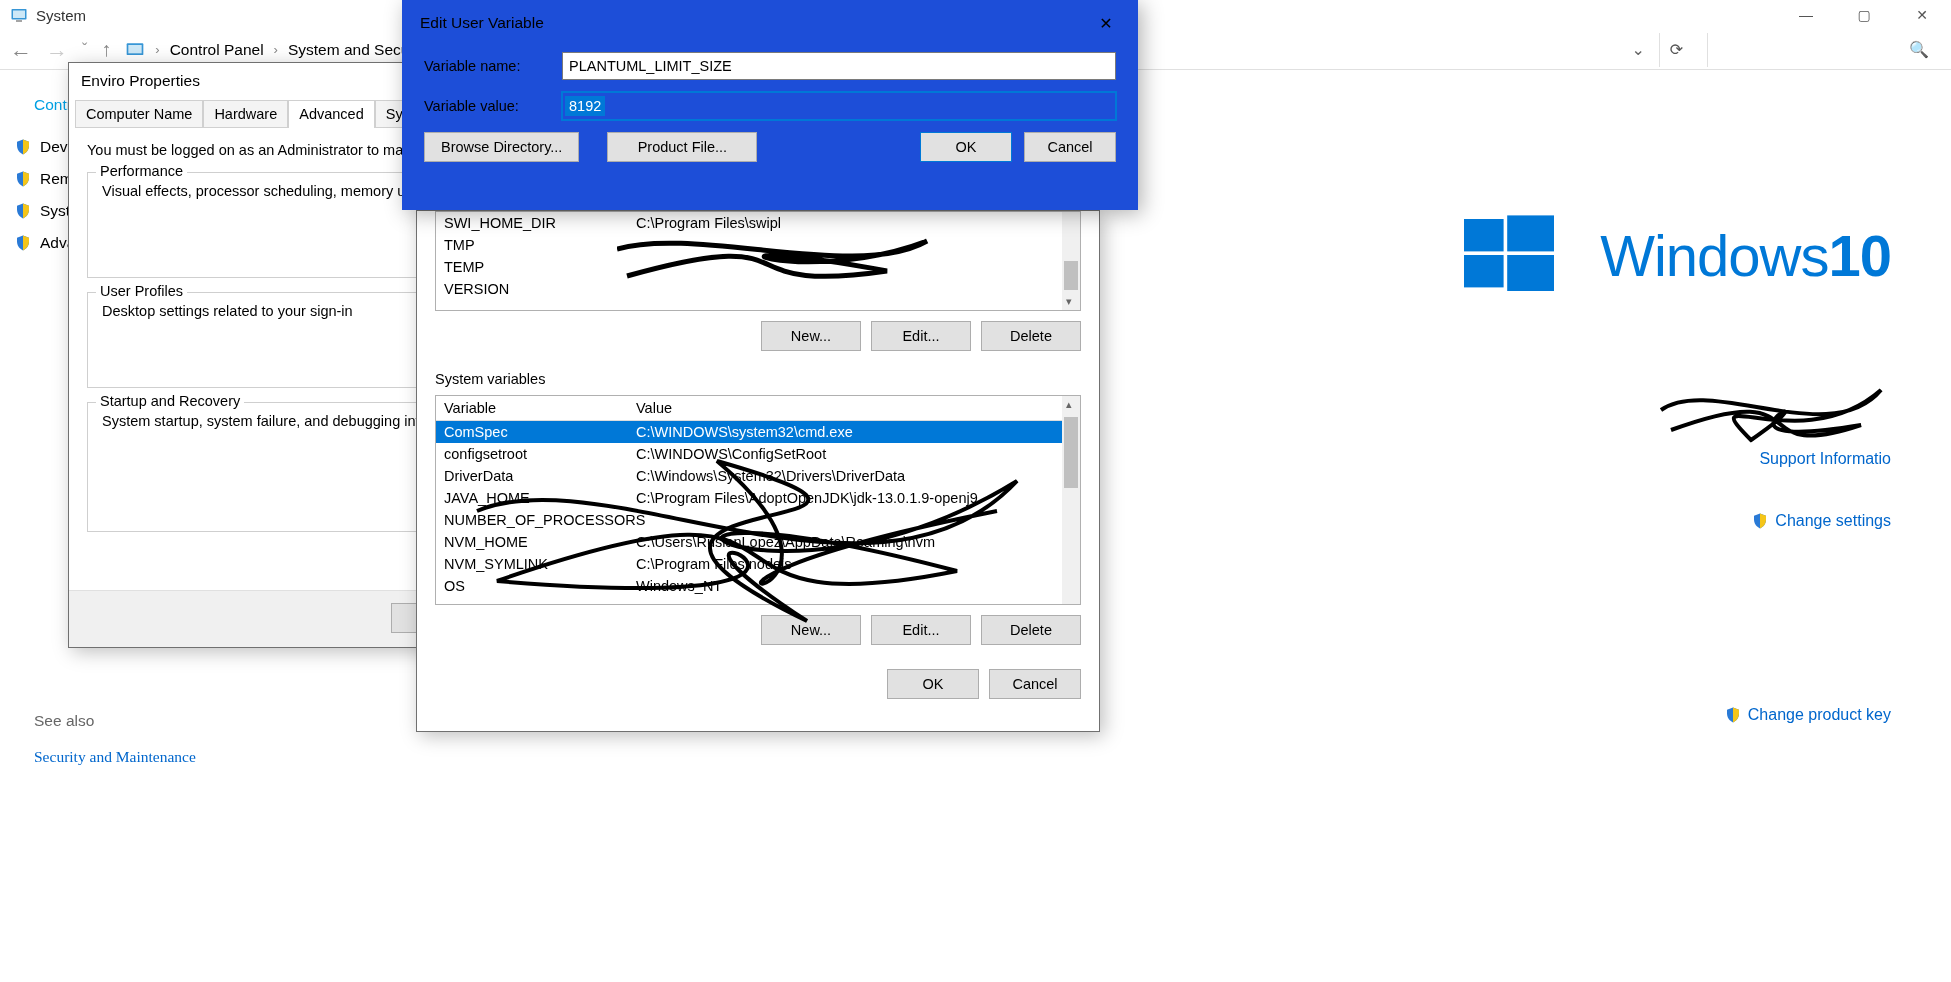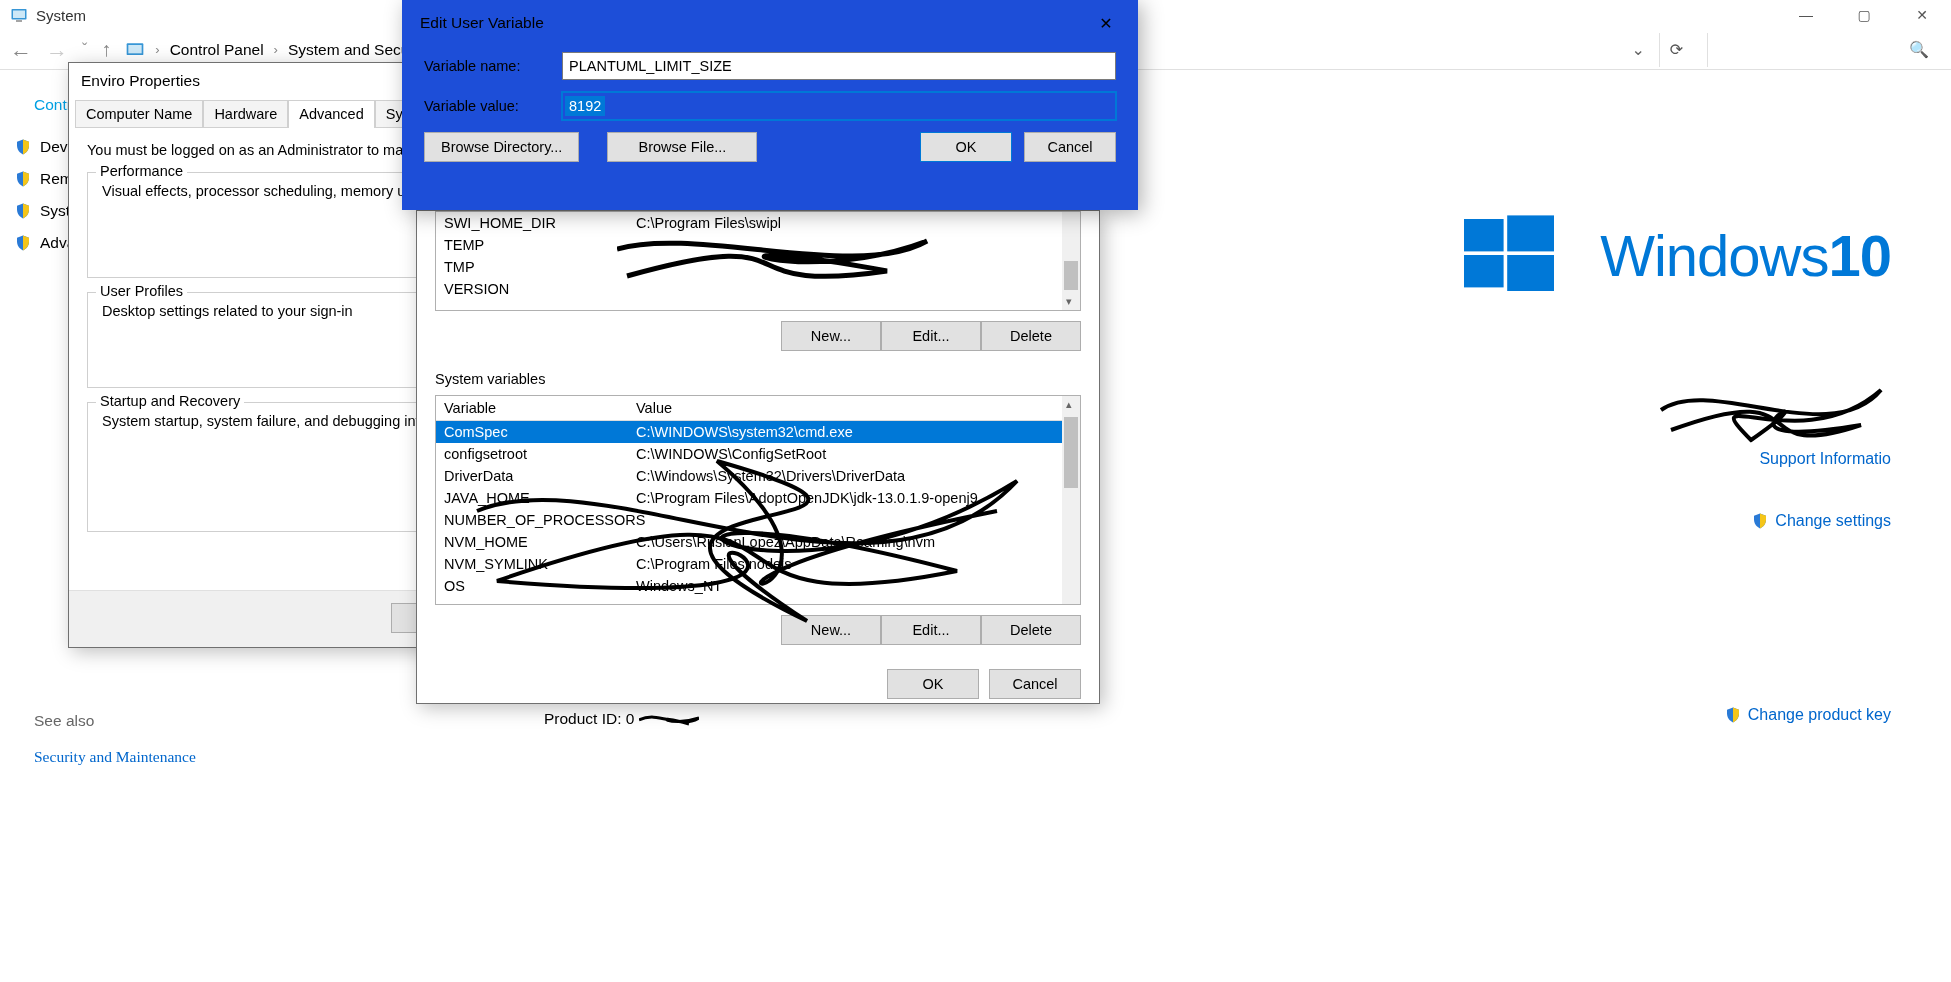--- a/index.html
+++ b/index.html
@@ -46,31 +46,31 @@
   .sp-tab { padding: 5px 10px; border: 1px solid #d0d0d0; border-bottom: none; background: #fff; position: relative; top: 1px; }
   .sp-tab:not(.act) { background: #f4f4f4; border-bottom: 1px solid #d0d0d0; }
   .sp-body { padding: 14px 18px 14px 18px; font-size: 14.5px; }
   .sp-note { margin-bottom: 14px; }
   .sp-group { border: 1px solid #cfcfcf; padding: 10px 14px 64px 14px; margin-bottom: 14px; position: relative; }
   .sp-group .leg { position: absolute; top: -10px; left: 8px; background: #fff; padding: 0 4px; font-size: 14.5px; }
   .sp-btnrow { display: flex; justify-content: flex-end; gap: 10px; padding: 12px 10px 14px 0; border-top: 1px solid #e0e0e0; background: #f0f0f0; }
   .winbtn { min-width: 92px; height: 30px; background: #e1e1e1; border: 1px solid #adadad; font-size: 14.5px; padding: 0 16px; cursor: default; }
 
   
-  .envvars { position: absolute; left: 416px; top: 210px; width: 684px; background: #fff; border: 1px solid #707070; box-shadow: 4px 4px 18px rgba(0,0,0,.25); padding: 0 18px 4px 18px; }
+  .envvars { position: absolute; left: 416px; top: 210px; width: 684px; background: #fff; border: 1px solid #707070; box-shadow: 4px 4px 18px rgba(0,0,0,.25); padding: 0 18px 32px 18px; }
   .ev-list-wrap { border: 1px solid #b0b0b0; height: 100px; overflow: hidden; position: relative; margin-bottom: 10px; }
   .ev-list-wrap.sys { height: 210px; margin-top: 8px; }
   .ev-head { display: flex; font-size: 14.5px; padding: 4px 8px; background: #fff; border-bottom: 1px solid #ddd; }
   .ev-head .c1 { width: 192px; }
   .ev-row { display: flex; font-size: 14.5px; padding: 3px 8px; }
   .ev-row .c1 { width: 192px; }
   .ev-row.sel { background: #0078d7; color: #fff; }
   .ev-scroll { position: absolute; right: 0; top: 0; bottom: 0; width: 18px; background: #f0f0f0; }
   .ev-scroll .thumb { position: absolute; left: 2px; right: 2px; background: #c0c0c0; }
-  .ev-btnrow { display: flex; justify-content: flex-end; gap: 0; margin-bottom: 20px; }
+  .ev-btnrow { display: flex; justify-content: flex-end; gap: 10px; margin-bottom: 20px; }
   .ev-btnrow .winbtn { min-width: 100px; }
   .ev-syslabel { font-size: 14.5px; margin-bottom: 2px; }
   .ev-footer { display: flex; justify-content: flex-end; gap: 10px; margin-top: 24px; }
 
   
   .editvar { position: absolute; left: 402px; top: 0; width: 736px; height: 210px; background: #1d4ed8; border: 4px solid #1d4ed8; box-shadow: 4px 4px 20px rgba(0,0,0,.3); z-index: 50; }
   .ev-title { display: flex; justify-content: space-between; align-items: center; padding: 6px 6px 10px 14px; font-size: 15.5px; }
   .ev-close { width: 44px; height: 26px; display: flex; align-items: center; justify-content: center; font-size: 16px; }
   .ev-body { padding: 6px 18px 0 18px; font-size: 14.5px; }
   .ev-field { display: flex; align-items: center; margin-bottom: 12px; }
@@ -235,25 +235,25 @@
 </div>
 
 <div class="envvars">
   <div class="ev-list-wrap">
     <div id="user-rows">
         <div class="ev-row">
           <div class="c1">SWI_HOME_DIR</div>
           <div>C:\Program Files\swipl</div>
         </div>
         <div class="ev-row">
+          <div class="c1">TMP</div>
+          <div></div>
+        </div>
+        <div class="ev-row">
           <div class="c1">TEMP</div>
-          <div></div>
-        </div>
-        <div class="ev-row">
-          <div class="c1">TMP</div>
           <div></div>
         </div>
         <div class="ev-row">
           <div class="c1">VERSION</div>
           <div></div>
         </div>
       </div>
     <div class="ev-scroll">
         <div class="thumb" style="top:50%;height:30%"></div>
         <div style="position:absolute;bottom:2px;left:4px;color:#666;font-size:11px">▾</div>
@@ -340,21 +340,21 @@
     </div>
     <div class="ev-field">
       <label>Variable value:</label>
       <div class="ev-sel-fake">
           <span>8192</span>
         </div>
     </div>
     <div class="ev-btns">
       <div class="left">
         <button class="winbtn" style="min-width:150px">Browse Directory...</button>
-        <button class="winbtn" style="min-width:150px">Browse File...</button>
+        <button class="winbtn" style="min-width:150px">Product File...</button>
       </div>
       <div class="right">
         <button class="winbtn primary">OK</button>
         <button class="winbtn">Cancel</button>
       </div>
     </div>
   </div>
 </div>
 
 </body></html>

